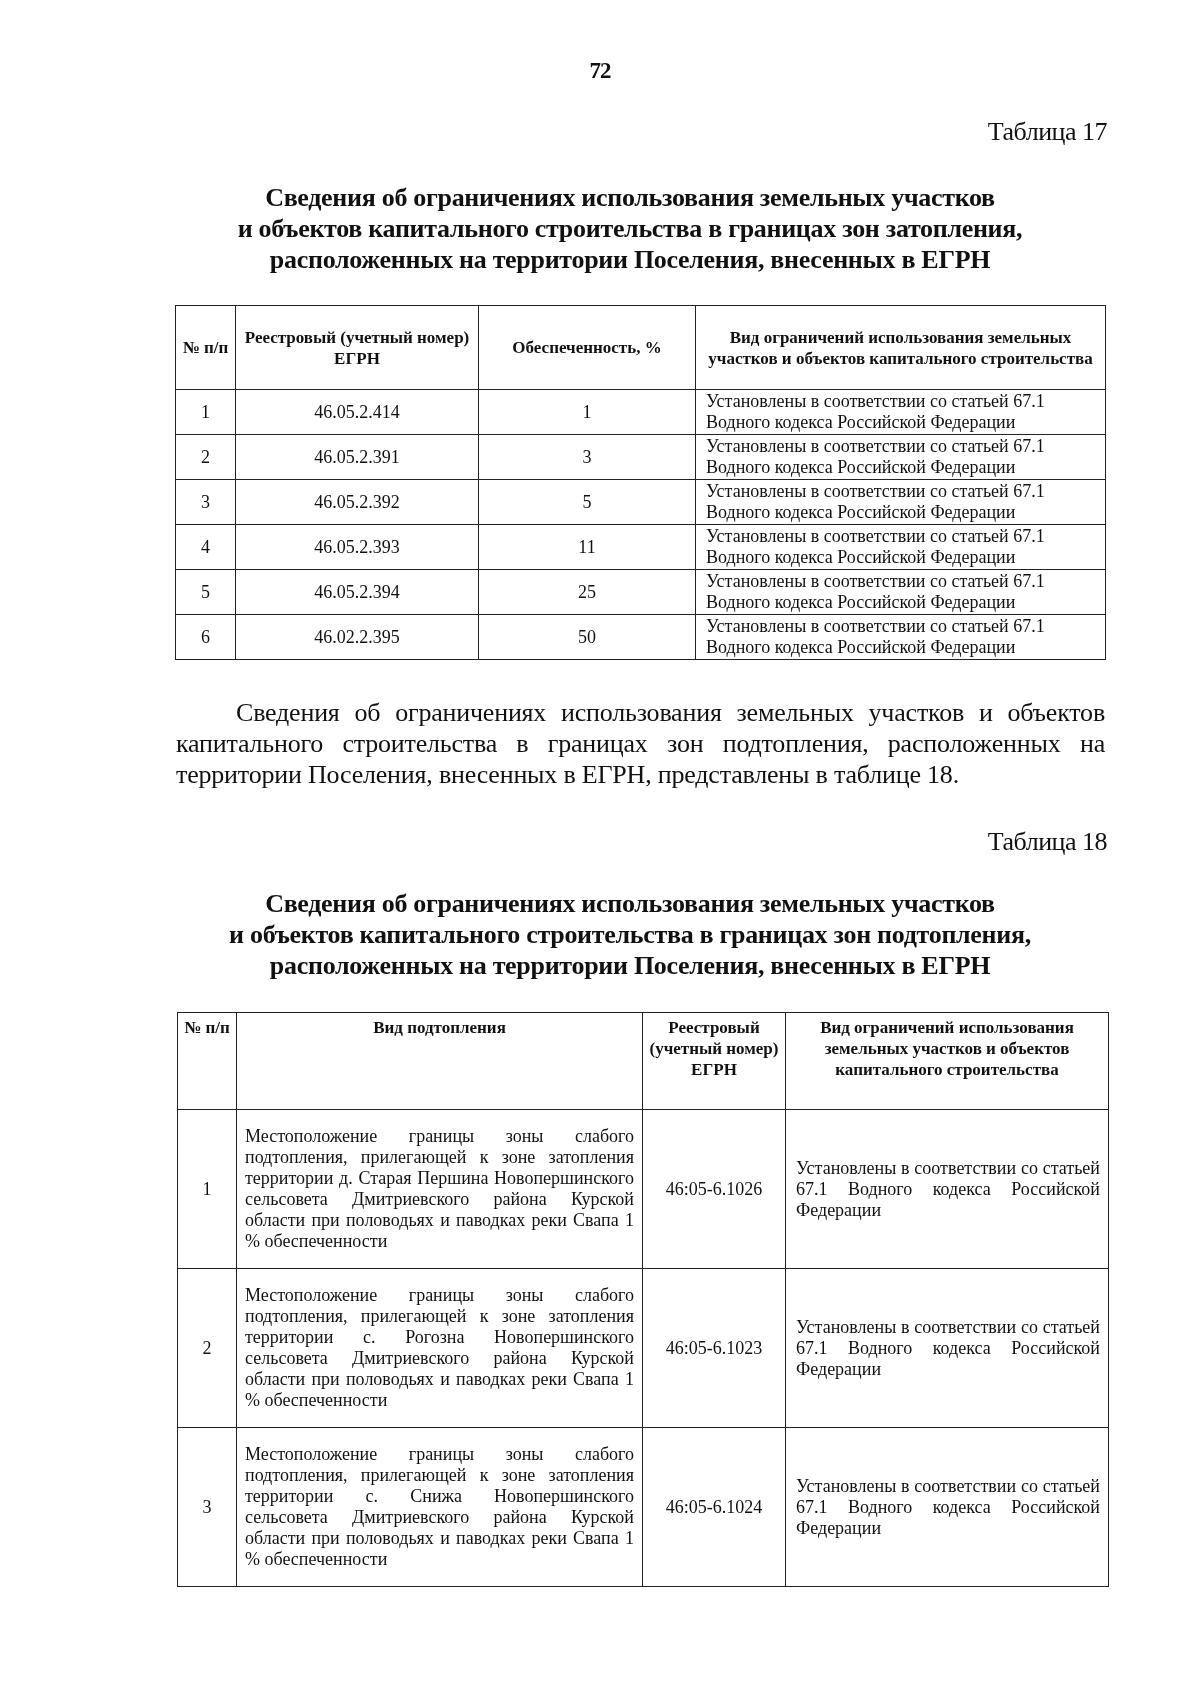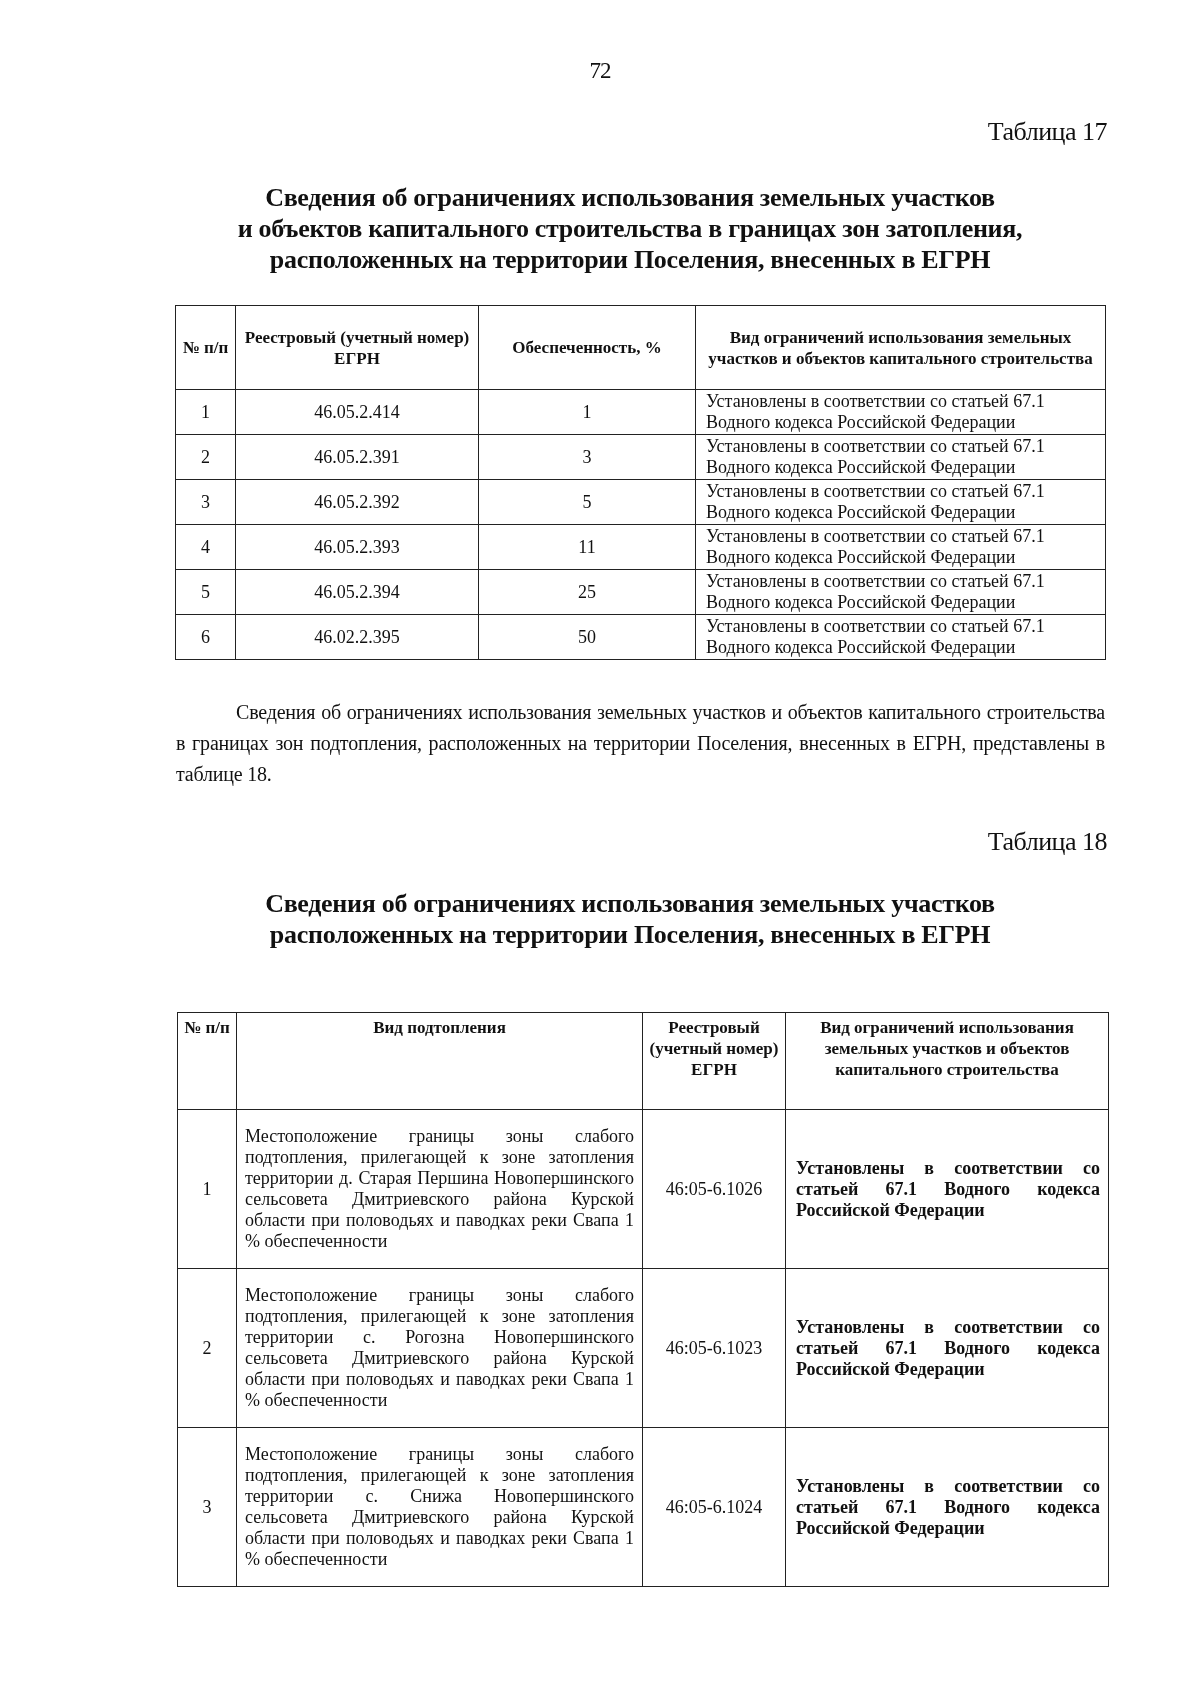--- a/index.html
+++ b/index.html
@@ -16,20 +16,21 @@
       color: #111111;
     }
     .page-number {
       position: absolute;
       top: 58px;
       left: 0;
       width: 1200px;
       text-align: center;
       font-size: 23px;
       letter-spacing: -1px;
+      font-weight: bold;
     }
     .table-label {
       position: absolute;
       right: 93px;
       font-size: 26px;
       letter-spacing: -0.5px;
     }
     #t17-label { top: 117px; }
     #t18-label { top: 827px; }
     .caption {
@@ -98,29 +99,28 @@
     #table18 td.c { text-align: center; }
     #table18 td.desc {
       text-align: justify;
       text-align-last: left;
       padding: 0 8px;
     }
     #table18 td.restr2 {
       text-align: justify;
       text-align-last: left;
       padding: 0 8px 0 10px;
-      font-weight: bold;
     }
 
     .paragraph {
       position: absolute;
       top: 697px;
       left: 176px;
       width: 929px;
-      font-size: 20px;
+      font-size: 26px;
       line-height: 31px;
       text-align: justify;
       text-indent: 60px;
       letter-spacing: -0.2px;
     }
   </style>
 </head>
 <body>
 
 <div class="page-number">72</div>
@@ -205,20 +205,21 @@
     </tr>
   </tbody>
 </table>
 
 <div class="paragraph">Сведения об ограничениях использования земельных участков и объектов капитального строительства в границах зон подтопления, расположенных на территории Поселения, внесенных в ЕГРН, представлены в таблице 18.</div>
 
 <div class="table-label" id="t18-label">Таблица 18</div>
 
 <div class="caption" id="t18-caption">
   <div>Сведения об ограничениях использования земельных участков</div>
+  <div>и объектов капитального строительства в границах зон подтопления,</div>
   <div>расположенных на территории Поселения, внесенных в ЕГРН</div>
 </div>
 
 <table class="doc" id="table18">
   <colgroup>
     <col style="width:59px">
     <col style="width:406px">
     <col style="width:143px">
     <col style="width:323px">
   </colgroup>

